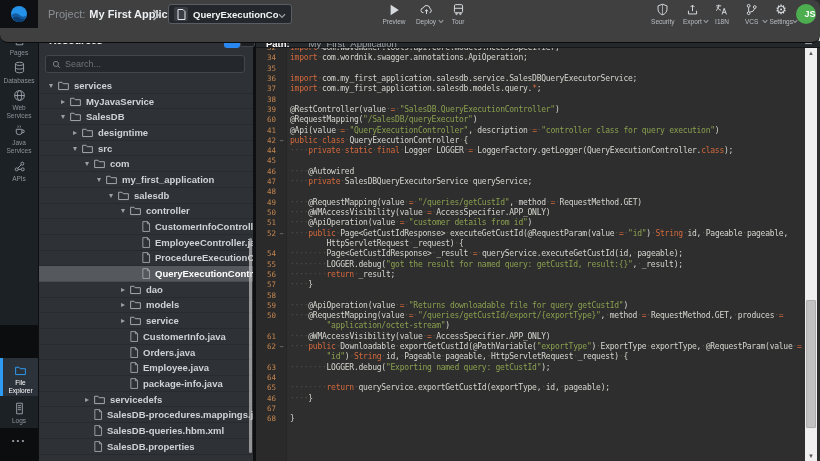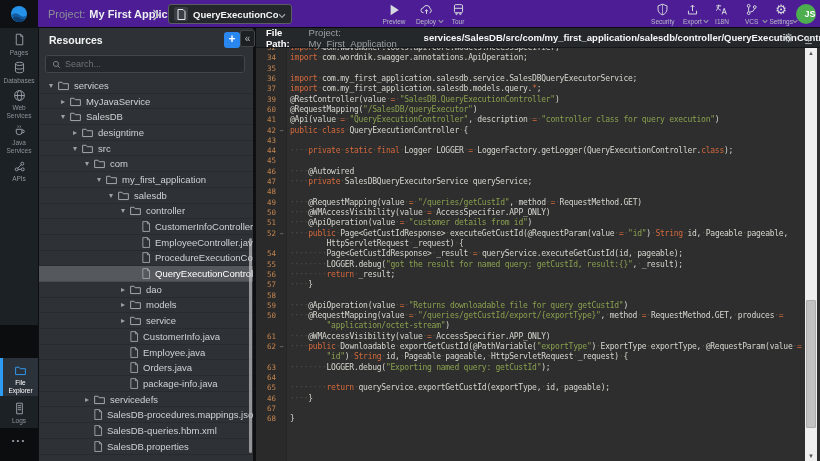--- a/index.html
+++ b/index.html
@@ -3,21 +3,21 @@
 <meta charset="utf-8">
 <style>
   * { margin:0; padding:0; box-sizing:border-box; }
   html,body { background:#000; }
   .screen {
     position:relative; width:820px; height:461px; overflow:hidden;
     background:#2e2e2e; font-family:"Liberation Sans", sans-serif;
     -webkit-font-smoothing:antialiased;
   }
   
-  .topbar { position:absolute; left:0; top:0; width:820px; height:28px; background:#4c1d95; border-bottom:1px solid #0a0b0d; z-index:30; }
+  .topbar { position:absolute; left:0; top:0; width:820px; height:43px; background:#404040; border-bottom:1px solid #0a0b0d; z-index:30;border-radius:8px; }
   .logo-box { position:absolute; left:0; top:0; width:38px; height:28px; background:#0e1013; display:flex; align-items:center; justify-content:center; }
   .proj-wrap { position:absolute; left:48px; top:0; height:28px; display:flex; align-items:center; font-size:11px; }
   .proj-label { color:#8b9096; margin-right:4px; }
   .proj-name { color:#eceff1; font-weight:bold; }
   .crumb-chev { position:absolute; left:152px; top:7px; color:#b6bbc0; }
   .tab-pill { position:absolute; left:168px; top:4px; width:124px; height:20px; background:#24272b; border:1px solid #5a5e64; border-radius:3px; display:flex; align-items:center; padding:0 5px; }
   .tab-doc { width:14px; height:14px; background:#3a3e44; border-radius:2px; display:flex; align-items:center; justify-content:center; margin-right:5px; }
   .tab-label { color:#f2f4f5; font-size:9.5px; font-weight:bold; white-space:nowrap; overflow:hidden; flex:1; }
   .tb-actions-left { position:absolute; left:378px; top:0; height:28px; display:flex; }
   .tb-actions-right { position:absolute; left:648px; top:0; width:148px; height:28px; display:flex; justify-content:space-between; }
@@ -52,21 +52,21 @@
   .add-btn { position:absolute; left:185px; top:4px; width:16px; height:16px; background:#2b87f0; border-radius:3px; color:#fff; font-size:12px; font-weight:bold; text-align:center; line-height:15px; cursor:pointer; }
   .search-box { position:absolute; left:6px; top:27px; width:200px; height:18px; background:#24272b; border:1px solid #43474d; border-radius:3px; display:flex; align-items:center; }
   .search-box .sic { color:#8d939a; margin:0 4px 0 6px; display:flex; }
   .search-box input { background:transparent; border:none; outline:none; color:#c7cbd0; font-size:9px; width:150px; font-family:"Liberation Sans",sans-serif; }
   .search-box input::placeholder { color:#6f7377; }
   .tree { position:absolute; left:0; top:50px; width:215px; }
   .tree-row { position:relative; height:15.7px; display:flex; align-items:center; white-space:nowrap; overflow:hidden; border-bottom:1px solid rgba(0,0,0,0.14); cursor:pointer; }
   .tree-row.selected { background:#55585c; }
   .tree-caret { width:12px; font-size:8px; color:#9aa0a6; text-align:center; flex:none; }
   .tree-ic { color:#a6acb2; display:flex; align-items:center; margin-right:4px; flex:none; }
-  .tree-lbl { color:#ced2d5; font-size:9.5px; }
+  .tree-lbl { color:#ced2d5; font-size:9.5px;font-weight:bold; }
   .tree-row.selected .tree-lbl { color:#ffffff; }
   .panel-sb { position:absolute; left:210px; top:210px; width:3px; height:215px; background:#c7c9cb; opacity:0.65; border-radius:2px; }
   
   .editor { position:absolute; left:256px; top:48px; width:564px; height:413px; background:#2e2e2e; overflow:hidden; }
   .gutter-bg { position:absolute; left:0; top:0; width:31px; height:413px; background:#2a2a2a; border-right:1px solid #262626; }
   .code-scroll { position:absolute; left:0; top:-5px; width:549px; }
   .crow { display:flex; height:10.32px; line-height:10.32px; font-family:"DejaVu Sans Mono","Liberation Mono",monospace; font-size:8px; letter-spacing:-0.25px; }
   .cnum { width:20px; flex:none; text-align:right; color:#c4854f; font-size:7.5px; letter-spacing:0; }
   .cfold { width:11px; flex:none; text-align:center; color:#8a8f94; font-size:7px; }
   .ctext { white-space:pre; color:#d6d6d0; padding-left:3px; }
@@ -466,31 +466,31 @@
           <span class="tree-lbl">CustomerInfo.java</span>
         </div>
         <div class="tree-row" style="padding-left: 78px;">
           <span class="tree-caret"></span>
           <span class="tree-ic">
             <svg width="10" height="11" viewBox="0 0 12 14" fill="none" stroke="currentColor" stroke-width="1.1">
               <path d="M2 .8h6L10.5 3.3v10H2z"></path>
               <path d="M7.8.8v2.7h2.7"></path>
             </svg>
           </span>
+          <span class="tree-lbl">Orders.java</span>
+        </div>
+        <div class="tree-row" style="padding-left: 78px;">
+          <span class="tree-caret"></span>
+          <span class="tree-ic">
+            <svg width="10" height="11" viewBox="0 0 12 14" fill="none" stroke="currentColor" stroke-width="1.1">
+              <path d="M2 .8h6L10.5 3.3v10H2z"></path>
+              <path d="M7.8.8v2.7h2.7"></path>
+            </svg>
+          </span>
           <span class="tree-lbl">Employee.java</span>
-        </div>
-        <div class="tree-row" style="padding-left: 78px;">
-          <span class="tree-caret"></span>
-          <span class="tree-ic">
-            <svg width="10" height="11" viewBox="0 0 12 14" fill="none" stroke="currentColor" stroke-width="1.1">
-              <path d="M2 .8h6L10.5 3.3v10H2z"></path>
-              <path d="M7.8.8v2.7h2.7"></path>
-            </svg>
-          </span>
-          <span class="tree-lbl">Orders.java</span>
         </div>
         <div class="tree-row" style="padding-left: 78px;">
           <span class="tree-caret"></span>
           <span class="tree-ic">
             <svg width="10" height="11" viewBox="0 0 12 14" fill="none" stroke="currentColor" stroke-width="1.1">
               <path d="M2 .8h6L10.5 3.3v10H2z"></path>
               <path d="M7.8.8v2.7h2.7"></path>
             </svg>
           </span>
           <span class="tree-lbl">package-info.java</span>
@@ -561,43 +561,43 @@
           <span class="cnum">36</span>
           <span class="cfold"></span>
           <span class="ctext"><span class="tk-kw">import</span><span class="tk-ws">·</span><span>com</span><span>.</span><span>my_first_application</span><span>.</span><span>salesdb</span><span>.</span><span>service</span><span>.</span><span>SalesDBQueryExecutorService</span><span>;</span></span>
         </div>
         <div class="crow">
           <span class="cnum">37</span>
           <span class="cfold"></span>
           <span class="ctext"><span class="tk-kw">import</span><span class="tk-ws">·</span><span>com</span><span>.</span><span>my_first_application</span><span>.</span><span>salesdb</span><span>.</span><span>models</span><span>.</span><span>query</span><span>.</span><span class="tk-kw">*</span><span>;</span></span>
         </div>
         <div class="crow">
+          <span class="cnum">38</span>
+          <span class="cfold"></span>
+          <span class="ctext"></span>
+        </div>
+        <div class="crow">
           <span class="cnum">39</span>
           <span class="cfold"></span>
           <span class="ctext"><span>@</span><span>RestController</span><span>(</span><span>value</span><span class="tk-ws">·</span><span class="tk-kw">=</span><span class="tk-ws">·</span><span class="tk-str">"SalesDB.QueryExecutionController"</span><span>)</span></span>
         </div>
         <div class="crow">
           <span class="cnum">60</span>
           <span class="cfold"></span>
           <span class="ctext"><span>@</span><span>RequestMapping</span><span>(</span><span class="tk-str">"/SalesDB/queryExecutor"</span><span>)</span></span>
         </div>
         <div class="crow">
           <span class="cnum">41</span>
           <span class="cfold"></span>
           <span class="ctext"><span>@</span><span>Api</span><span>(</span><span>value</span><span class="tk-ws">·</span><span class="tk-kw">=</span><span class="tk-ws">·</span><span class="tk-str">"QueryExecutionController"</span><span>,</span><span class="tk-ws">·</span><span>description</span><span class="tk-ws">·</span><span class="tk-kw">=</span><span class="tk-ws">·</span><span class="tk-str">"controller class for query execution"</span><span>)</span></span>
         </div>
         <div class="crow">
           <span class="cnum">42</span>
           <span class="cfold">−</span>
           <span class="ctext"><span class="tk-kw">public</span><span class="tk-ws">·</span><span class="tk-kw">class</span><span class="tk-ws">·</span><span>QueryExecutionController</span><span class="tk-ws">·</span><span>{</span></span>
-        </div>
-        <div class="crow">
-          <span class="cnum">43</span>
-          <span class="cfold"></span>
-          <span class="ctext"></span>
         </div>
         <div class="crow">
           <span class="cnum">44</span>
           <span class="cfold"></span>
           <span class="ctext"><span class="tk-ws">····</span><span class="tk-kw">private</span><span class="tk-ws">·</span><span class="tk-kw">static</span><span class="tk-ws">·</span><span class="tk-kw">final</span><span class="tk-ws">·</span><span>Logger</span><span class="tk-ws">·</span><span>LOGGER</span><span class="tk-ws">·</span><span class="tk-kw">=</span><span class="tk-ws">·</span><span>LoggerFactory</span><span>.</span><span>getLogger</span><span>(</span><span>QueryExecutionController</span><span>.</span><span class="tk-kw">class</span><span>)</span><span>;</span></span>
         </div>
         <div class="crow">
           <span class="cnum">45</span>
           <span class="cfold"></span>
           <span class="ctext"></span>

